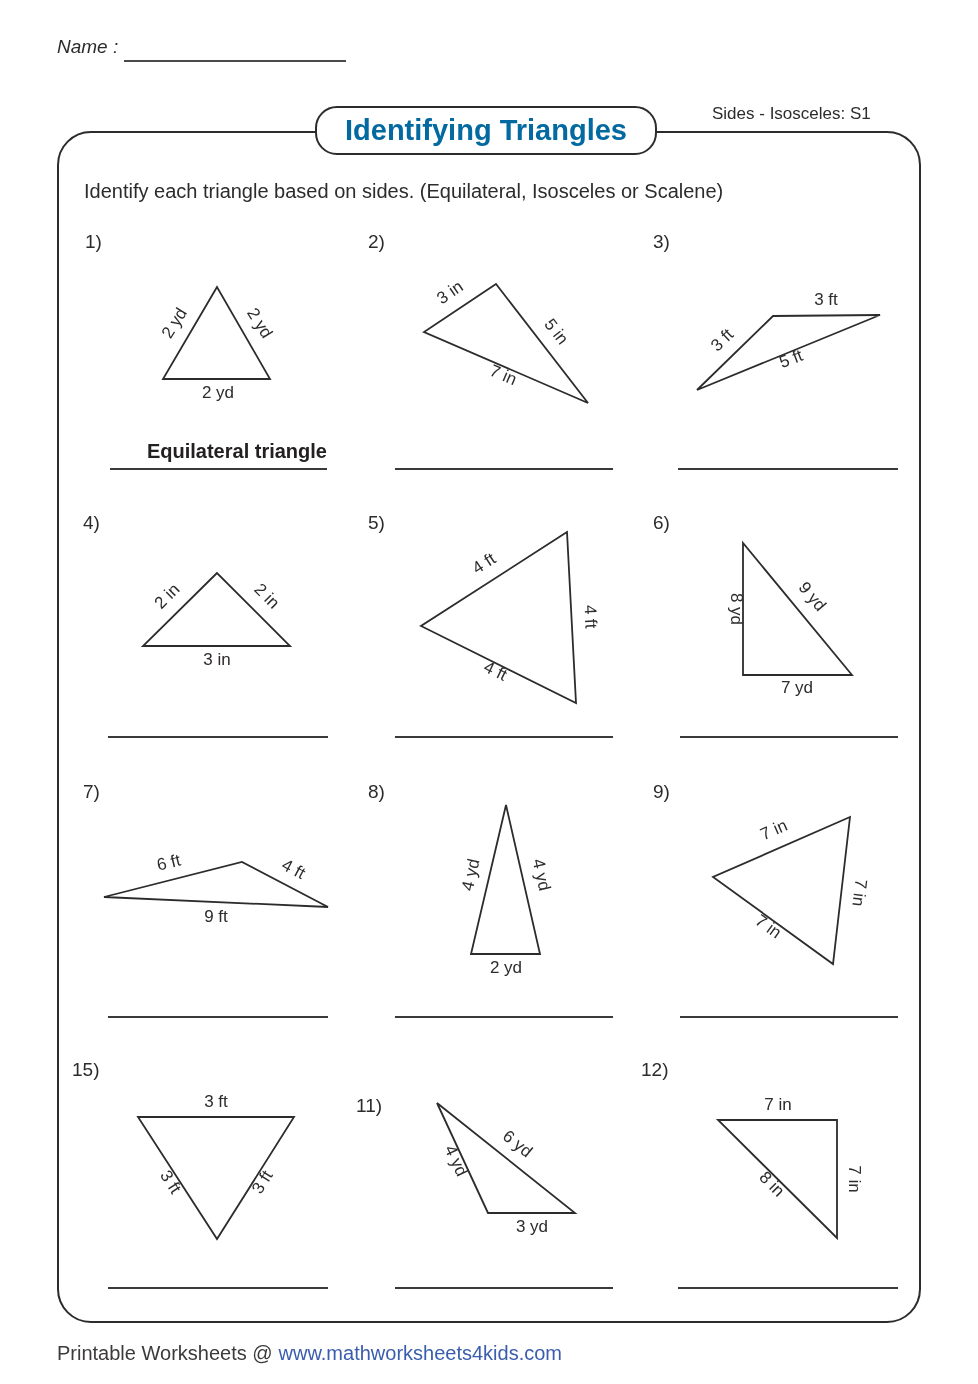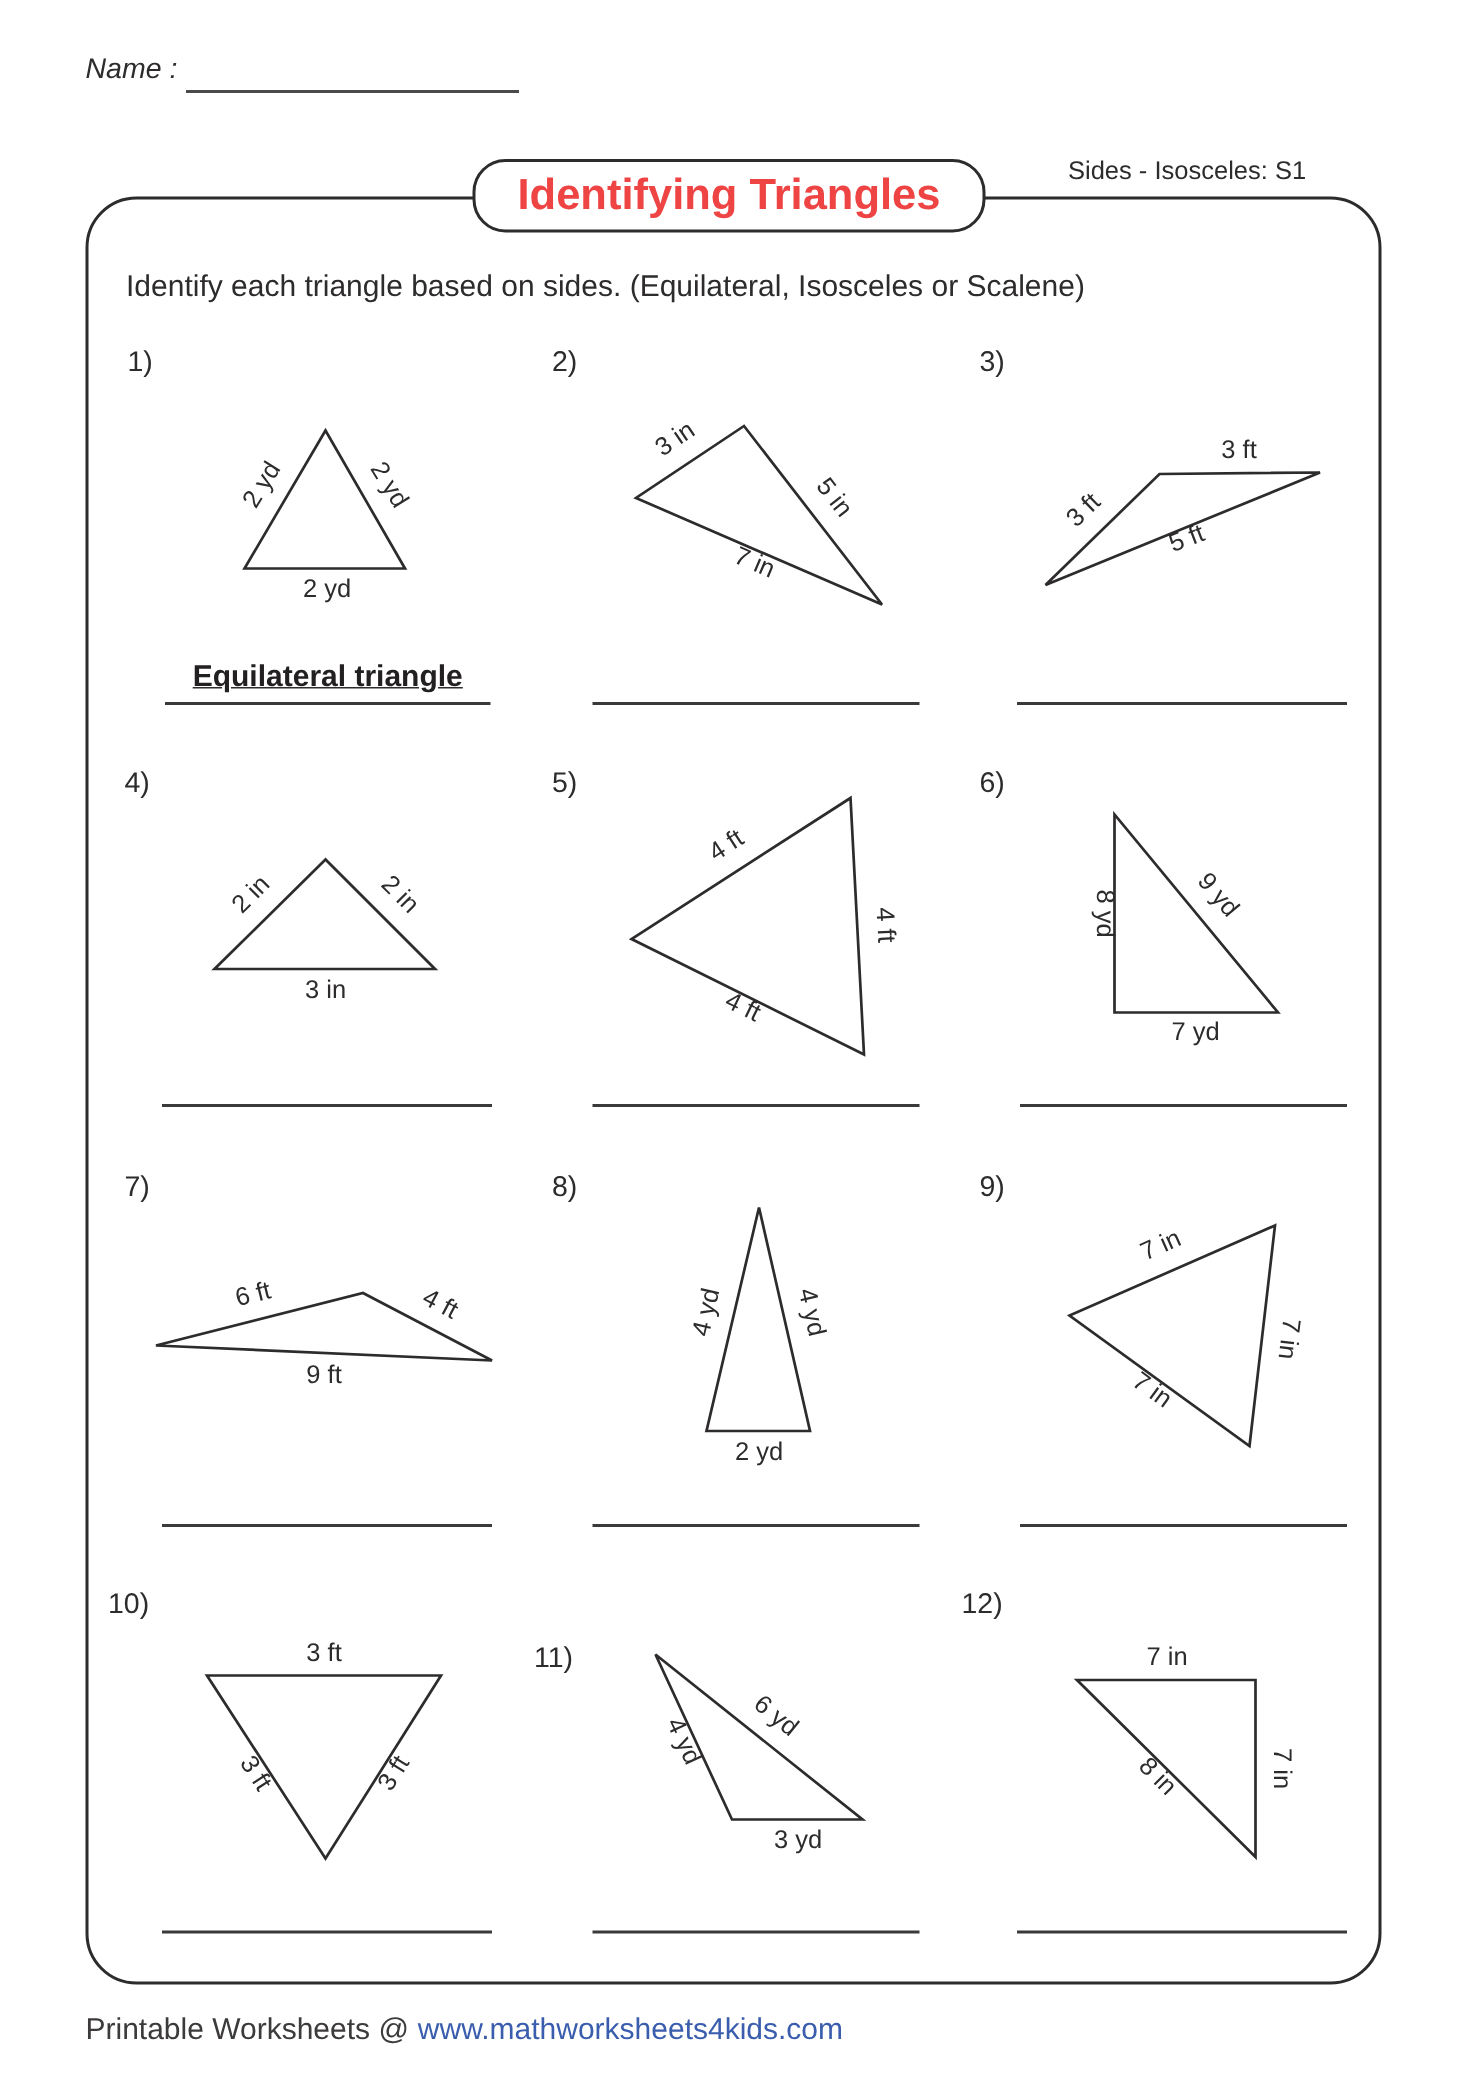--- a/index.html
+++ b/index.html
@@ -9,30 +9,30 @@
     font-family:"Liberation Sans", sans-serif; color:#2d2b2c; overflow:hidden;
   }
   .name-label { position:absolute; left:57px; top:36px; font-size:19px;font-style:italic; }
   .name-line  { position:absolute; left:124px; top:38px; width:222px; height:24px;
                 border-bottom:2px solid #4a4a4a; }
   .border-box { position:absolute; left:57px; top:131px; width:864px; height:1192px;
                 border:2.5px solid #2d2b2c; border-radius:34px; }
   .title-box  { position:absolute; left:315px; top:106px; width:342px; height:49px;
                 background:#fff; border:2.5px solid #2d2b2c; border-radius:22px;
                 display:flex; align-items:center; justify-content:center;
-                font-weight:bold; font-size:29px; color:#ef4444; z-index:2; }
+                font-weight:bold; font-size:29px; color:#0369a1; z-index:2; }
   .subtitle   { position:absolute; left:712px; top:104px; font-size:17px; }
   .instruction{ position:absolute; left:84px; top:180px; font-size:20px; }
   .pnum       { position:absolute; font-size:19px; }
   svg.tri     { position:absolute; overflow:visible; }
   svg.tri polygon { fill:none; stroke:#2d2b2c; stroke-width:1.8px; stroke-linejoin:miter; }
   svg.tri text    { font-family:"Liberation Sans", sans-serif; font-size:17px;
                     fill:#2d2b2c; text-anchor:middle; }
-  .answer-line{ position:absolute; border-bottom:2.5px solid #3a3a3a; text-align:center;
-                height:30px;text-decoration:underline; }
+  .answer-line{ position:absolute; border-bottom:2.5px solid #3a3a3a; text-align:right;
+                height:30px; }
   .answer-line span { font-size:20px; font-weight:bold; color:#232021; }
   .footer     { position:absolute; left:57px; top:1342px; font-size:20px; color:#3c3a3a; }
   .footer .link { color:#3a5dad; margin-left:6px; cursor:pointer; }
 </style>
 </head>
 <body>
 
 <div class="page">
 
   <div class="name-label">Name :</div>
@@ -137,21 +137,21 @@
   <svg class="tri" style="left:690px; top:800px;" width="185" height="185">
     <polygon points="160,17 23,77 143,164"></polygon>
     <text transform="translate(86,35) rotate(-24)">7 in</text>
     <text transform="translate(164,92) rotate(97)">7 in</text>
     <text transform="translate(75,131) rotate(36)">7 in</text>
   </svg>
   <div class="answer-line" style="left:680px; top:988px; width:218px;">
     <span></span>
   </div>
 
-  <div class="pnum" style="left:72px; top:1059px;">10)</div>
+  <div class="pnum" style="left:72px; top:1059px;">15)</div>
   <svg class="tri" style="left:110px; top:1090px;" width="215" height="165">
     <polygon points="28,27 184,27 107,149"></polygon>
     <text transform="translate(106,17)">3 ft</text>
     <text transform="translate(56,95) rotate(57)">3 ft</text>
     <text transform="translate(157,95) rotate(-58)">3 ft</text>
   </svg>
   <div class="answer-line" style="left:108px; top:1259px; width:220px;">
     <span></span>
   </div>
 

